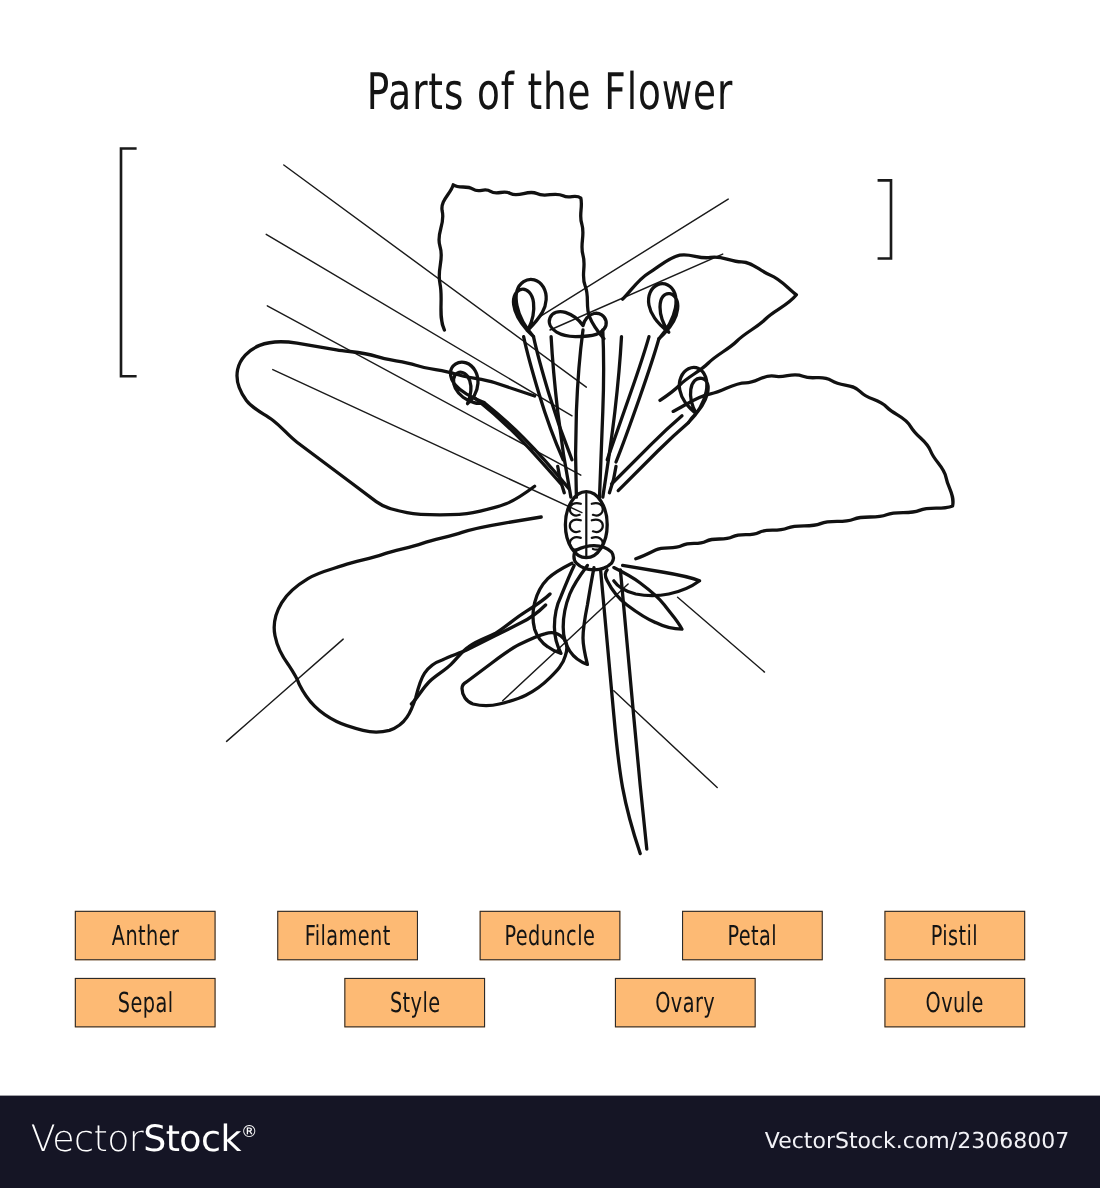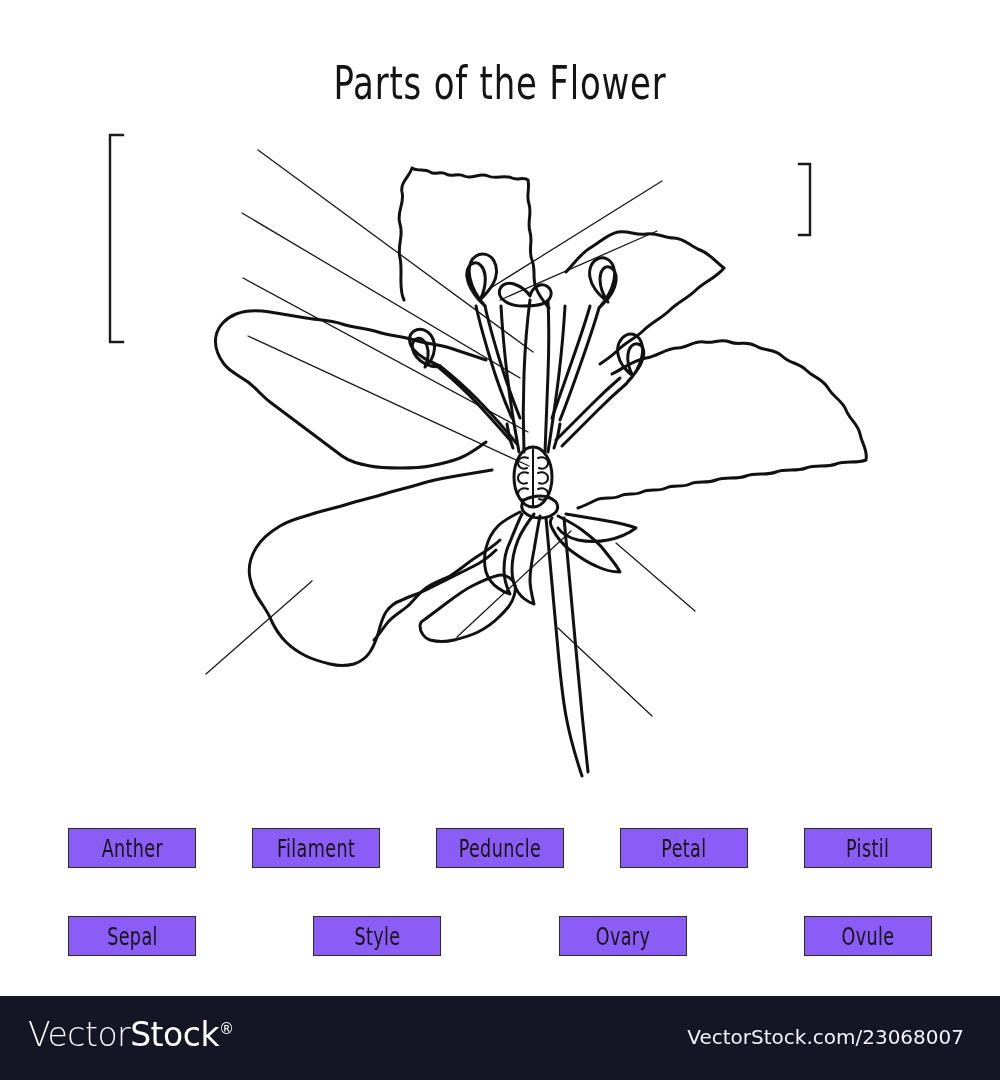--- a/index.html
+++ b/index.html
@@ -49,28 +49,28 @@
     left: 68px;
     top: 828px;
     width: 864px;
   }
   .label-row {
     display: flex;
     justify-content: space-between;
     width: 864px;
   }
   .label-row.row-2 {
-    margin-top: 48px;
+    margin-top: 16px;
   }
   .label-box {
     box-sizing: border-box;
     width: 128px;
-    height: 40px;
+    height: 45px;
     border: 1.6px solid #2b2b2b;
-    background: #8b5cf6;
+    background: #fdba74;
     display: flex;
     align-items: center;
     justify-content: center;
     overflow: hidden;
   }
   .label-text {
     font-family: "DejaVu Sans Condensed", "Liberation Sans Narrow", "Liberation Sans", sans-serif;
     font-size: 25px;
     font-weight: 300;
     color: #141414;
@@ -97,21 +97,21 @@
     font-size: 33px;
     color: #ffffff;
     white-space: nowrap;
     line-height: 1;
   }
   #brand .brand-light { font-weight: 300; letter-spacing: -0.5px; }
   #brand .brand-bold  { font-weight: 400; letter-spacing: -0.5px; }
   #brand .brand-reg   { font-size: 15px; vertical-align: super; font-weight: 400; }
   #footer-url {
     position: absolute;
-    right: 36px;
+    right: 28px;
     top: 31px;
     font-family: "DejaVu Sans", sans-serif;
     font-size: 20px;
     font-weight: 400;
     color: #f2f2f7;
     white-space: nowrap;
     line-height: 1;
   }
 </style>
 </head>

